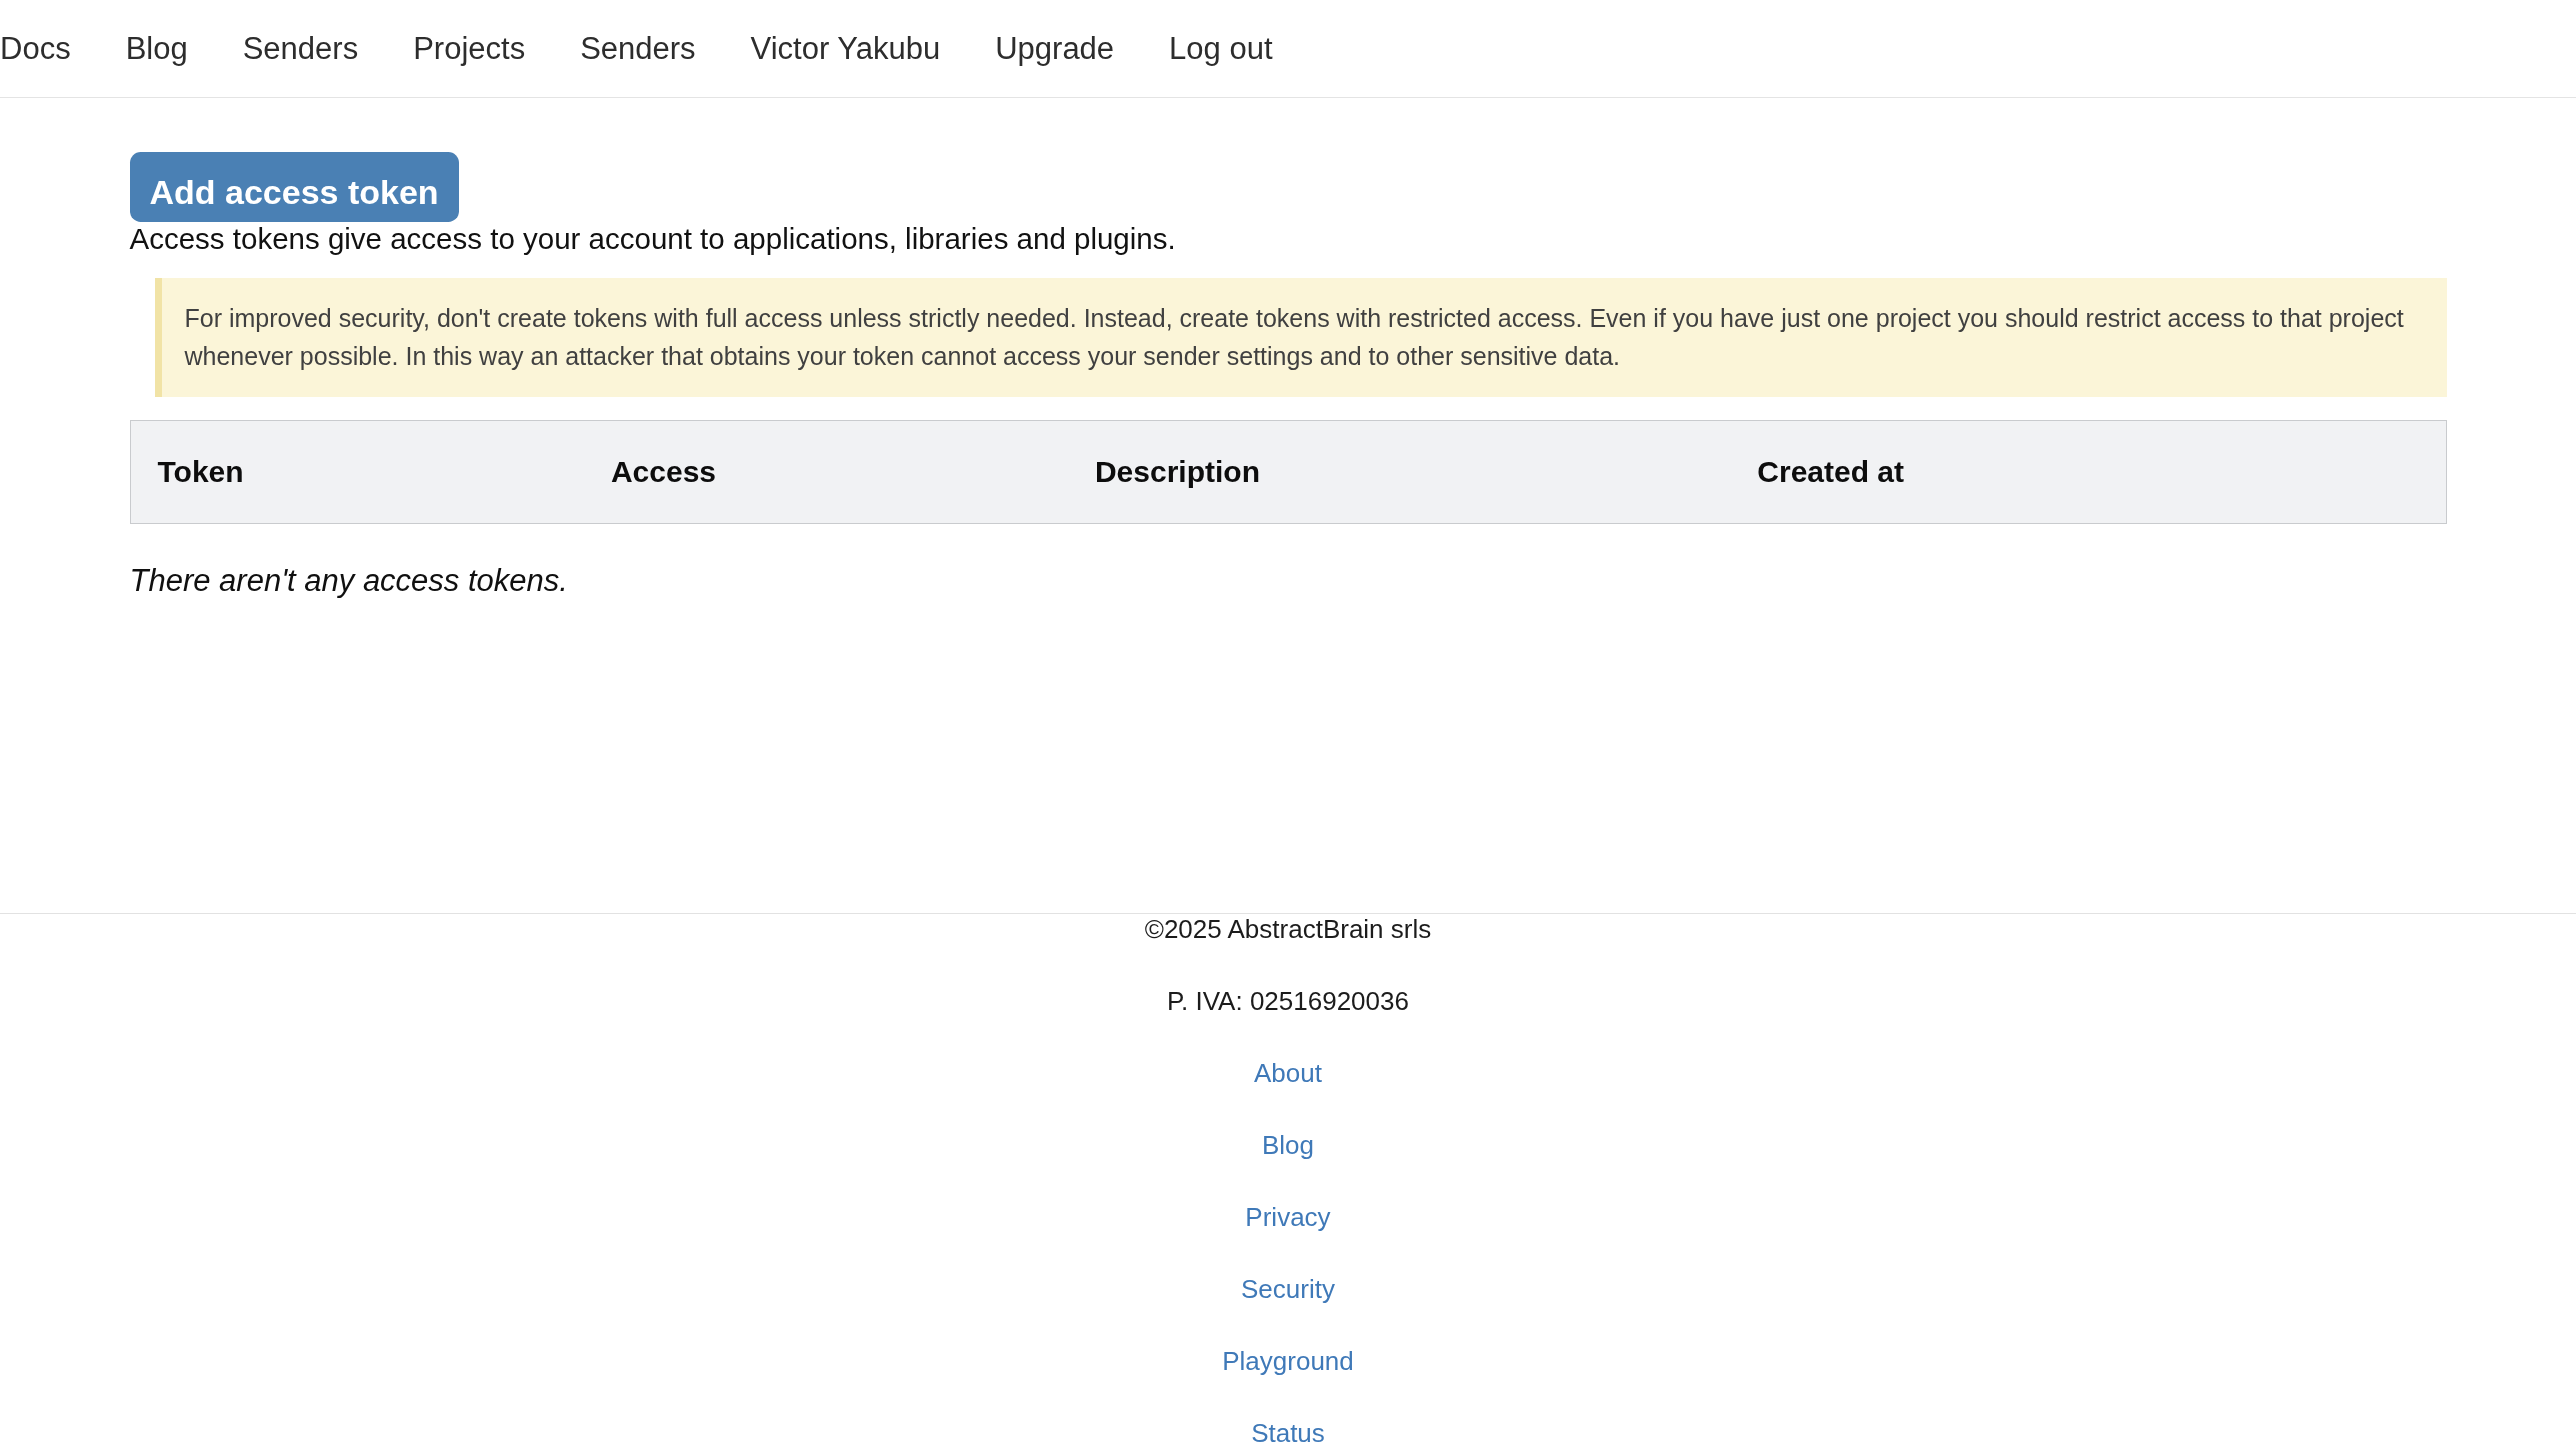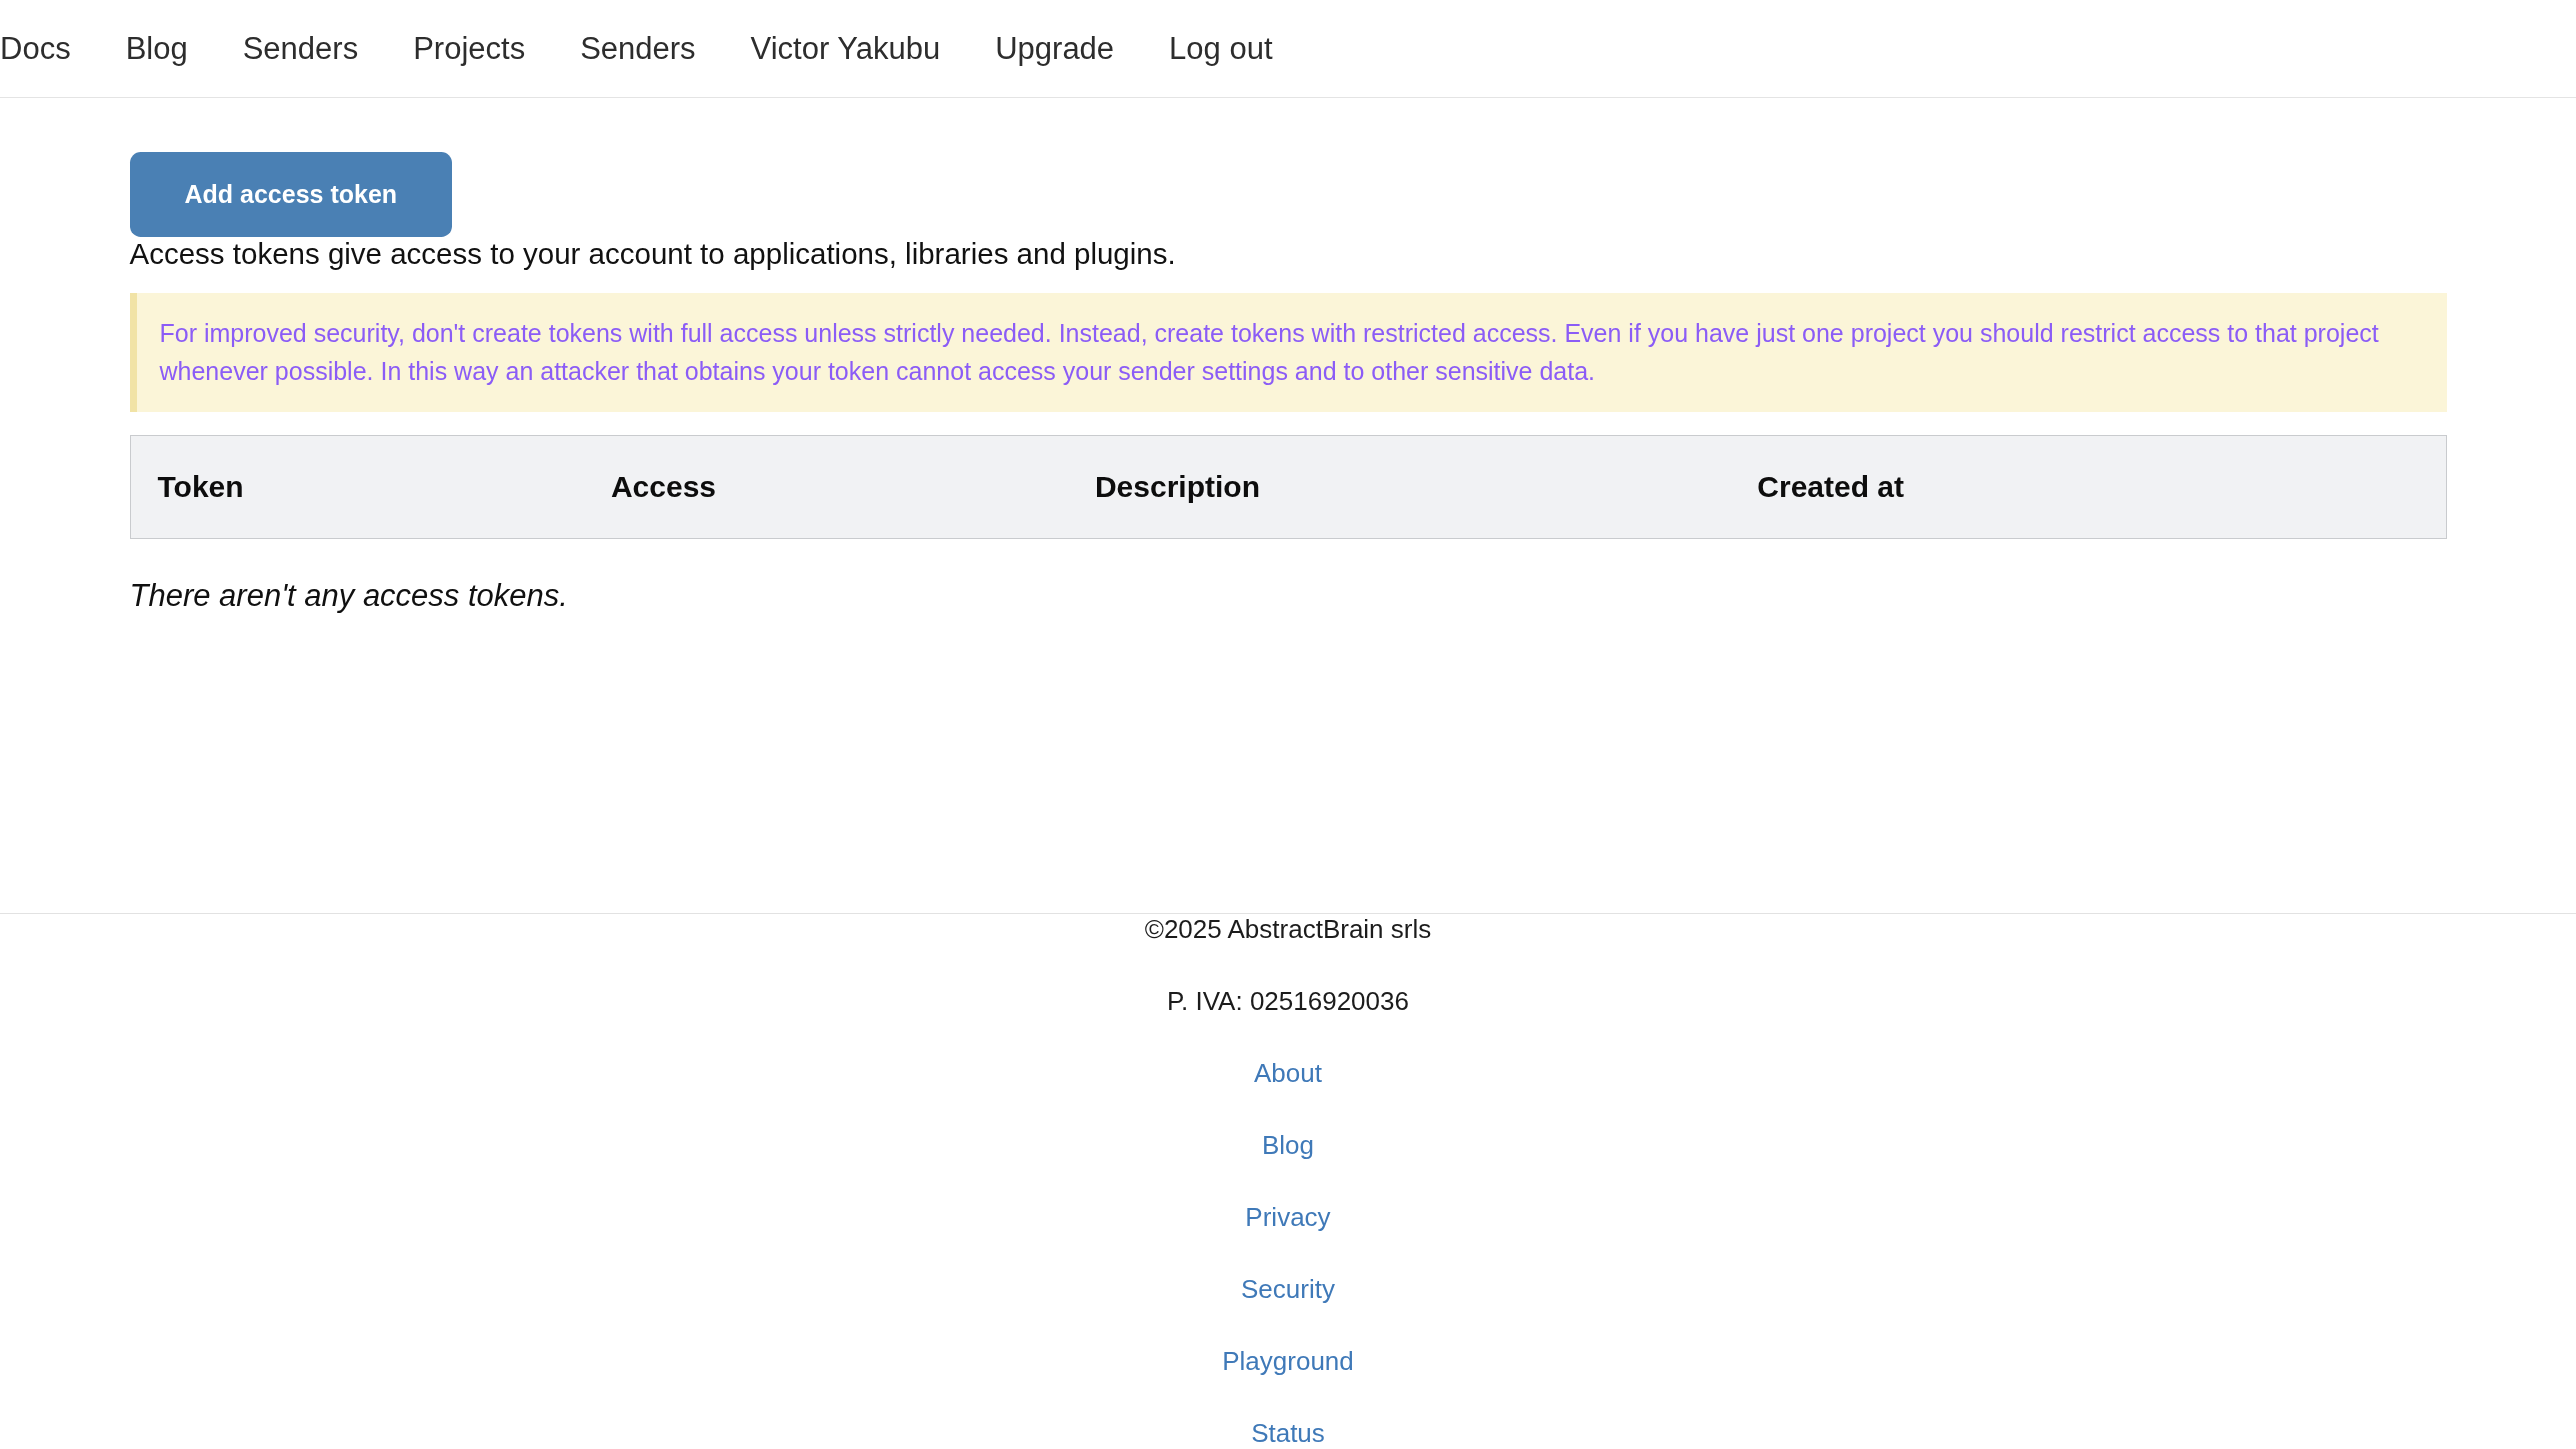--- a/index.html
+++ b/index.html
@@ -79,41 +79,42 @@
     font-weight: bold;
     letter-spacing: -0.4px;
     color: #0d0d0d;
   }
   .add-btn {
     margin-top: 54px;
     display: inline-block;
     background: var(--accent, #4a80b4);
     color: #ffffff;
     font-family: "Liberation Sans", sans-serif;
-    font-size: 25px;
+    font-size: 34px;
     font-weight: bold;
     border: none;
     border-radius: 10.7px;
-    padding: 0 55px;
-    height: 85px;
+    padding: 0 20px;
+    height: 70px;
     line-height: 81px;
     cursor: pointer;
   }
   .intro {
     font-size: 29.5px;
     color: #111111;
   }
   .alert {
     margin-top: 21.5px;
     background: var(--alert-bg, #fbf5d8);
     border-left: 7.2px solid var(--alert-border, #f1e3a6);
     padding: 21.5px 27px 21.5px 23px;
     font-size: 25px;
     line-height: 38px;
-    color: #8b5cf6;
+    color: #404040;
+    margin-left: 25px;
   }
   table.tokens {
     margin-top: 23px;
     width: 100%;
     border-collapse: collapse;
     border: 1.8px solid #c9cbce;
   }
   table.tokens thead tr { background: #f1f2f4; }
   table.tokens th {
     text-align: left;

